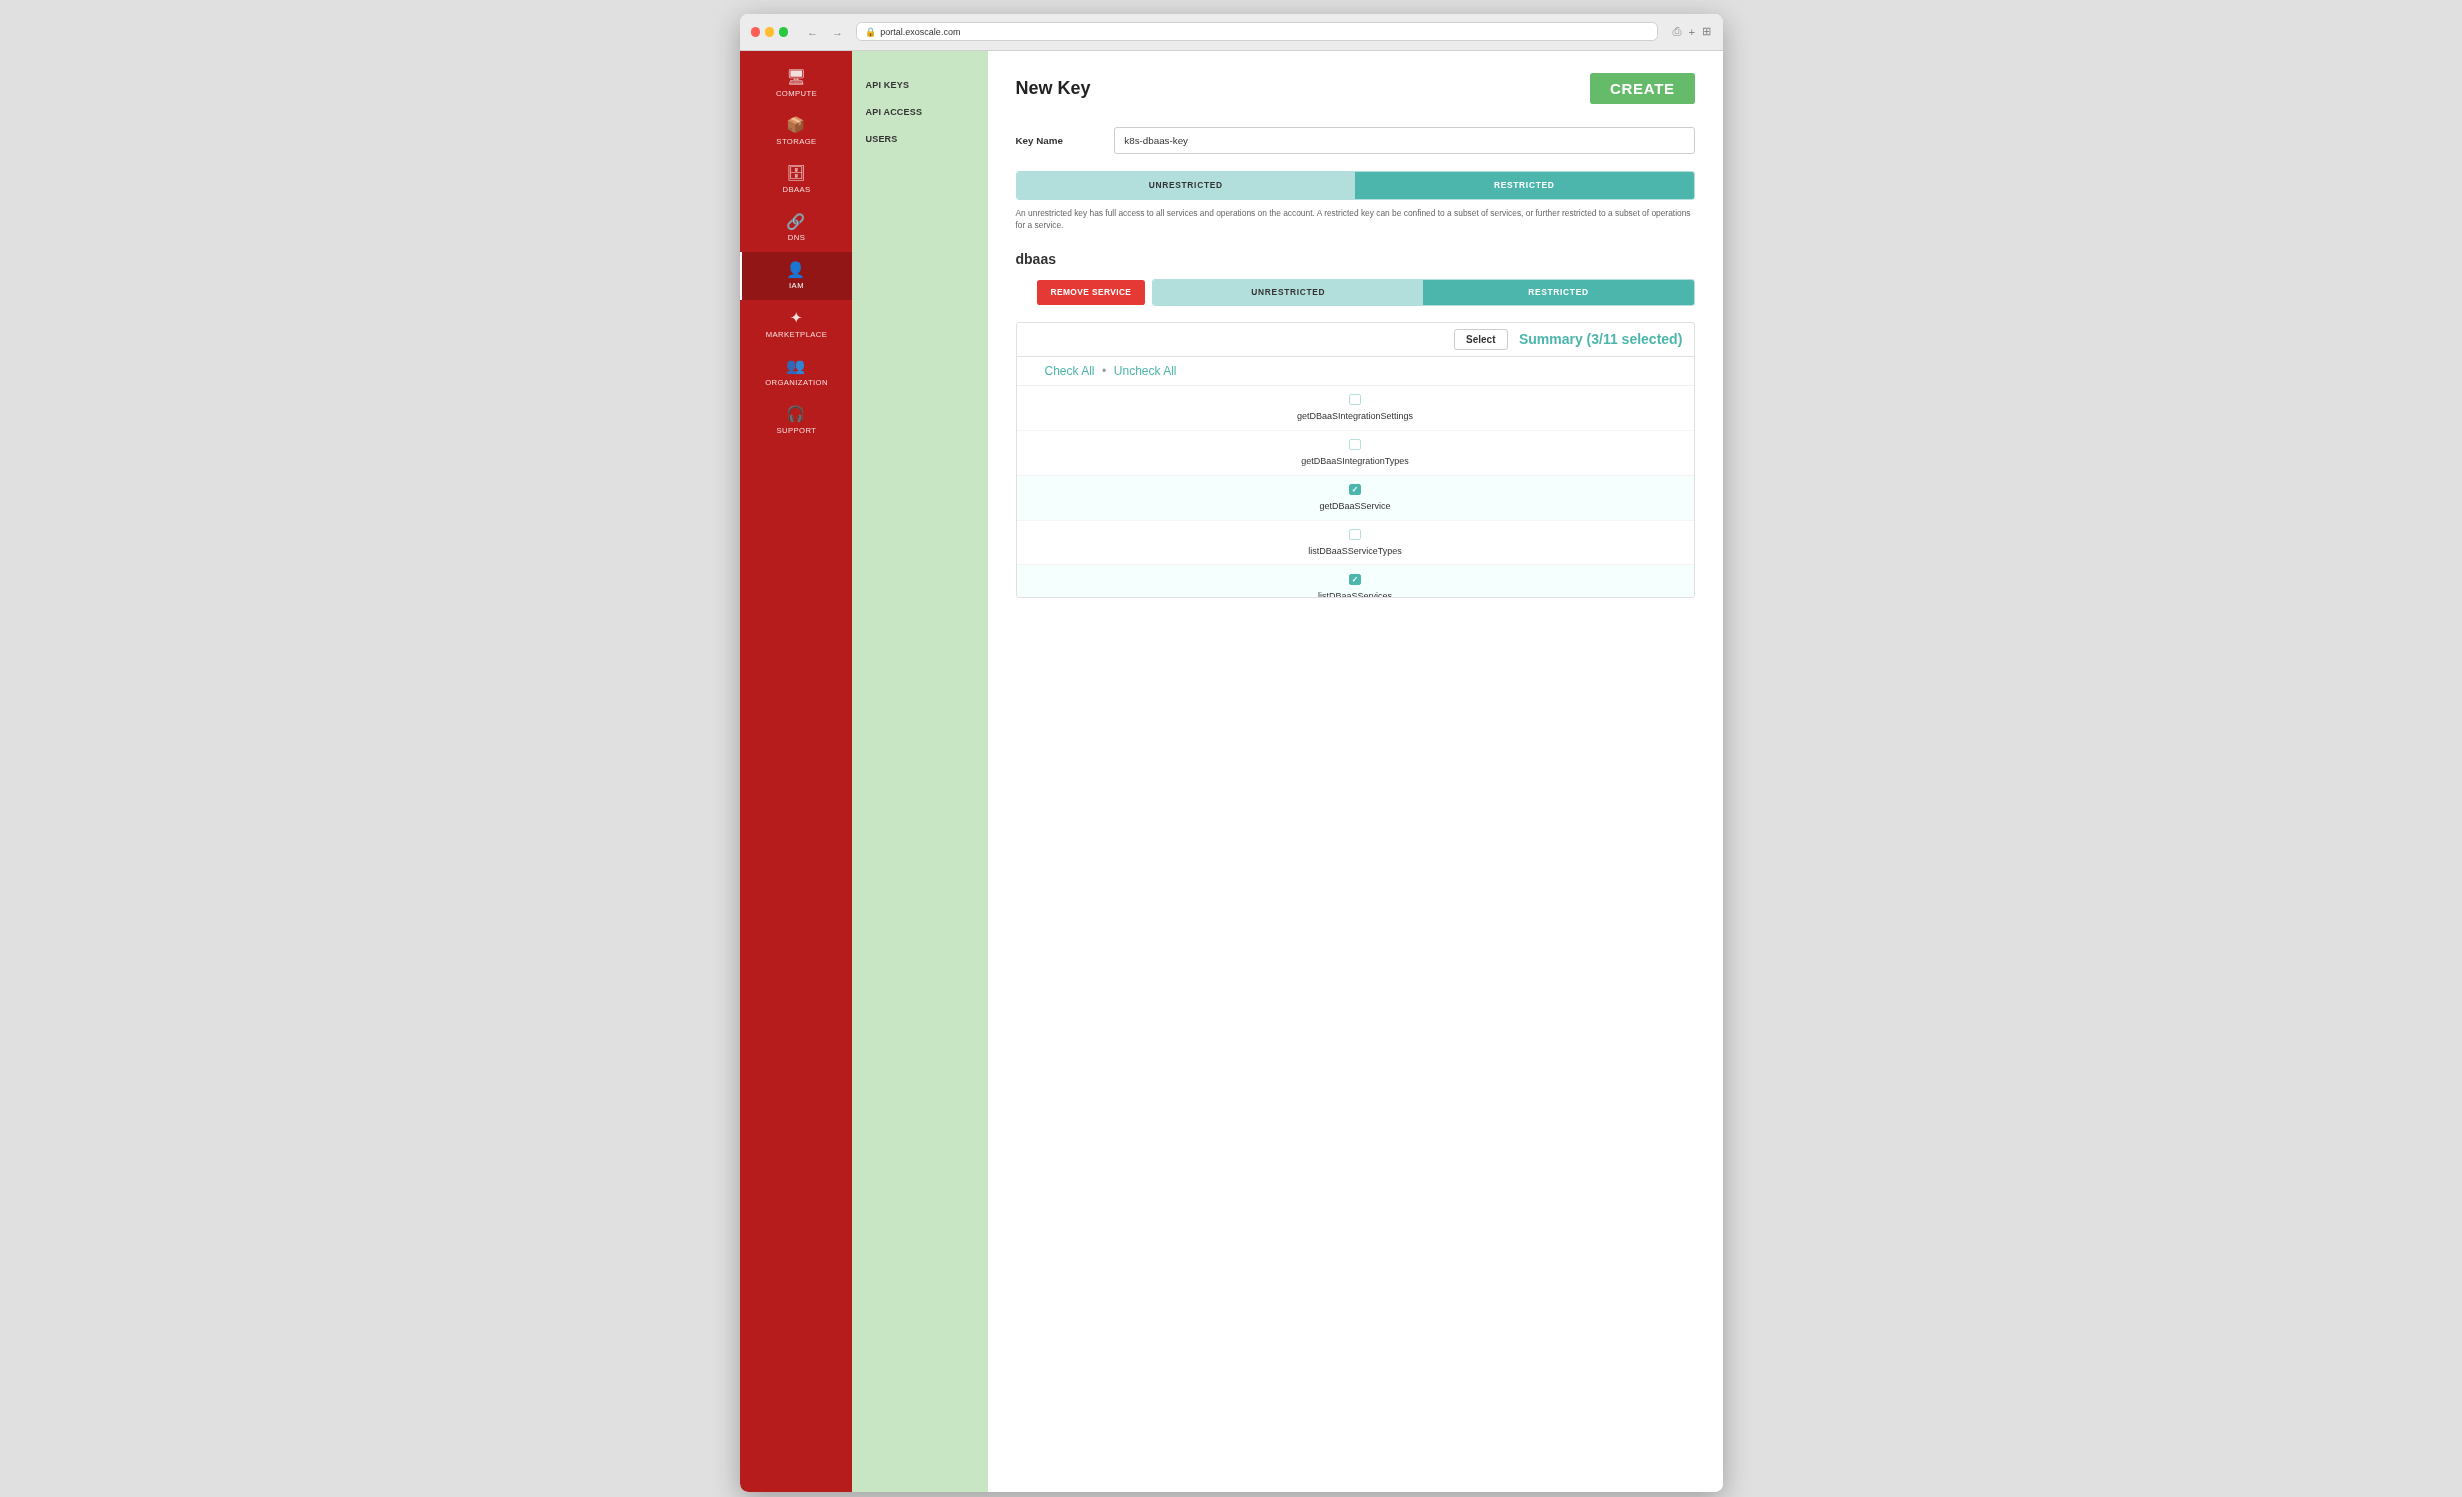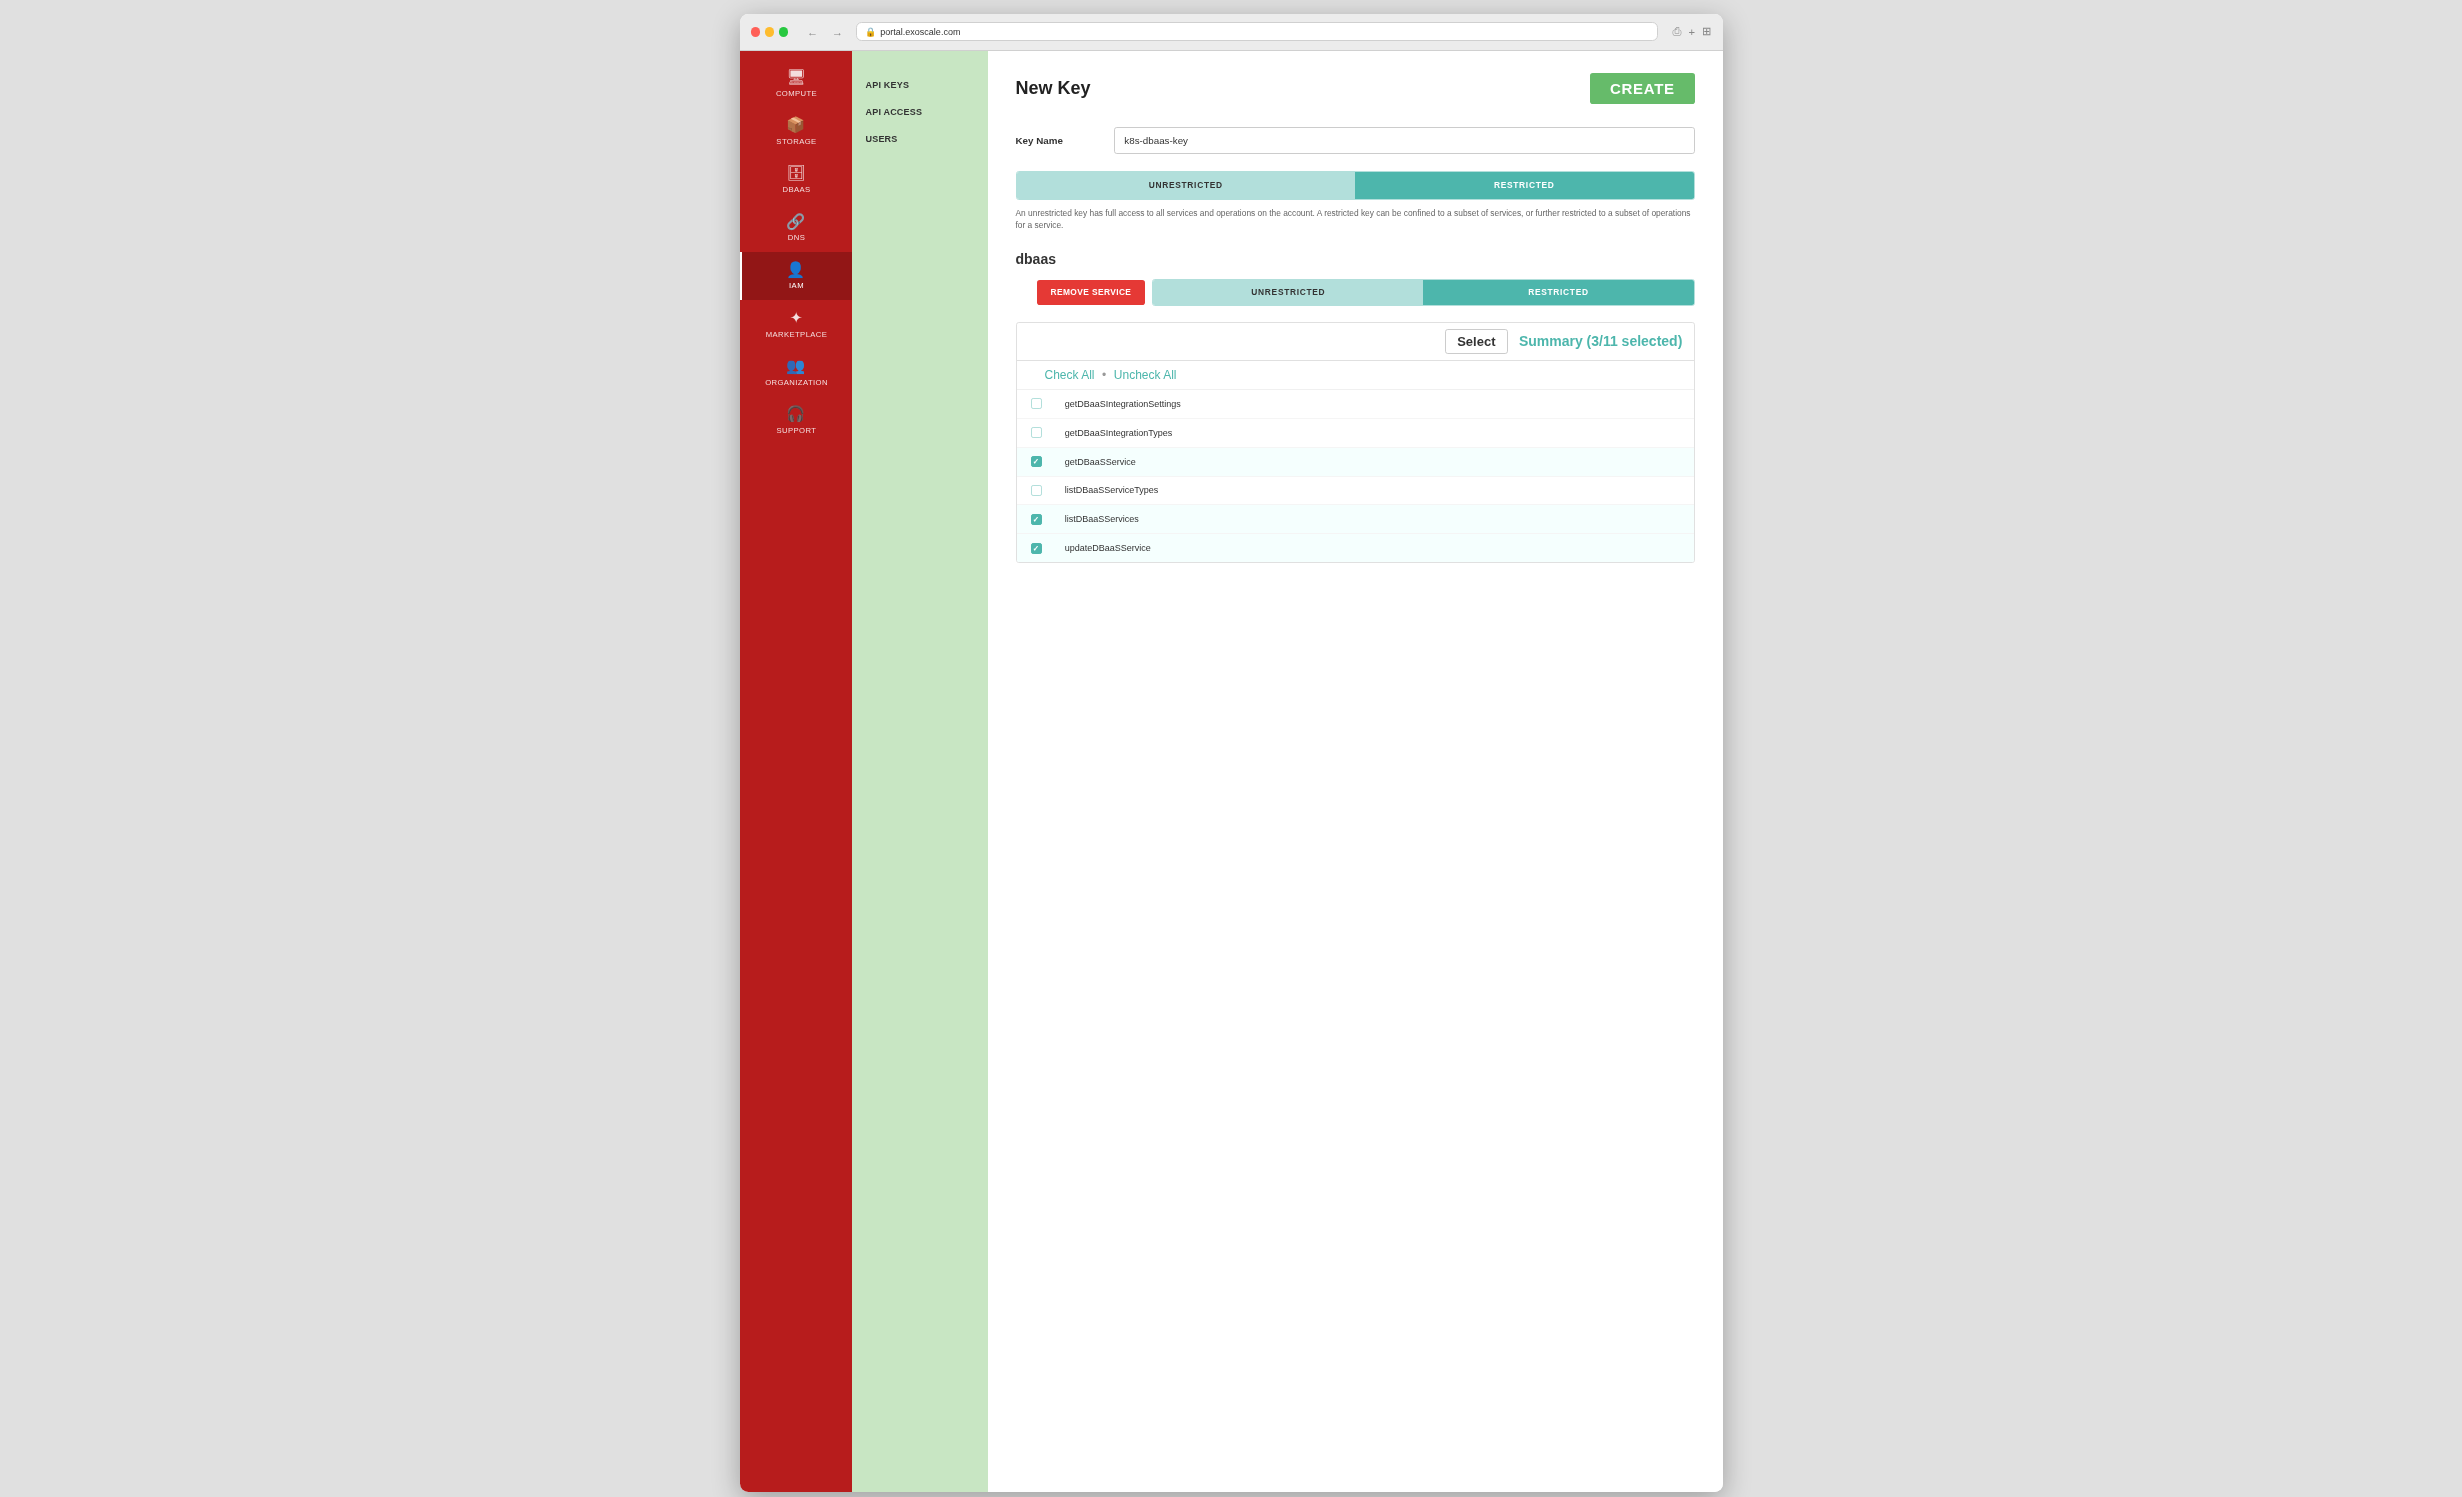--- a/index.html
+++ b/index.html
@@ -272,21 +272,21 @@
       padding: 5.6px 11.2px;
       border-bottom: 0.7px solid #e0e0e0;
       gap: 11.2px;
     }
 
     .ops-select-btn {
       background: #fff;
       border: 0.7px solid #ccc;
       border-radius: 2.8px;
       padding: 4.2px 11.2px;
-      font-size: 13px;
+      font-size: 10px;
       font-weight: 600;
       cursor: pointer;
       color: #333;
     }
 
     .ops-summary-link {
       color: #4db6ac;
       font-size: 14px;
       font-weight: 600;
       cursor: pointer;
@@ -309,21 +309,22 @@
       margin: 0 4.2px;
     }
 
     .operation-item {
       display: flex;
       align-items: center;
       padding: 8.4px 14px;
       border-bottom: 0.7px solid #f5f5f5;
       font-size: 9px;
       color: #333;
-      gap: 23px;
+      gap: 6px;
+      flex-direction: column;
     }
 
     .operation-item:last-child { border-bottom: none; }
 
     .operation-item.checked { background: #f5fffe; }
 
     .op-checkbox {
       width: 11.2px;
       height: 11.2px;
       border: 1.4px solid #b2dfdb;

